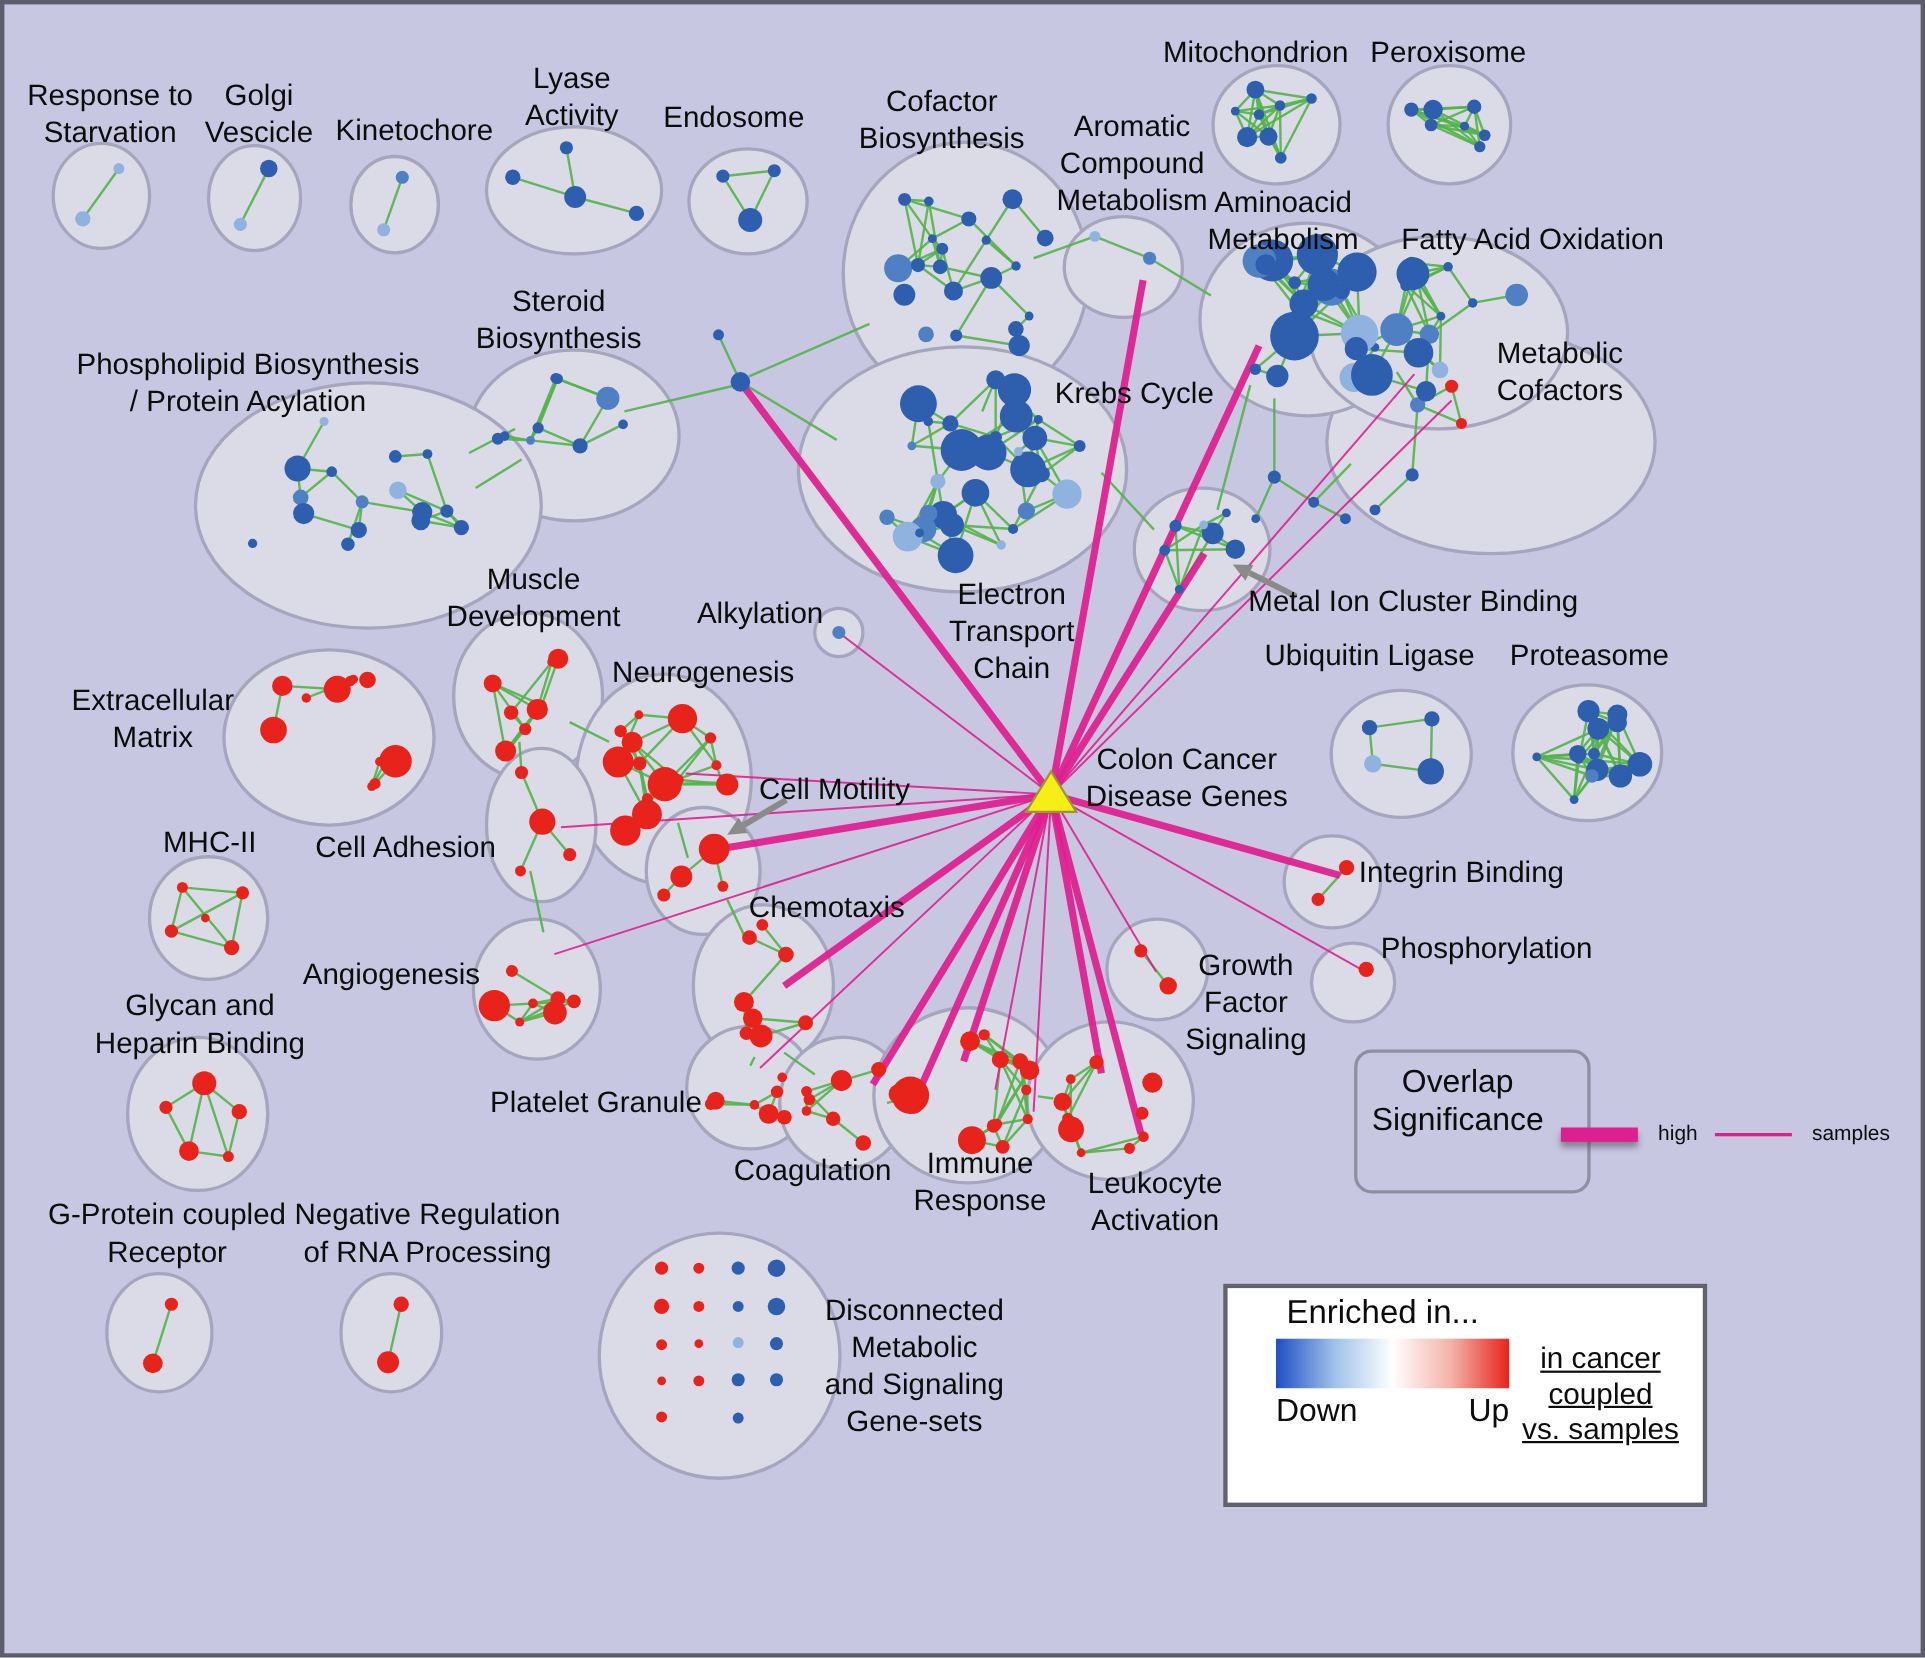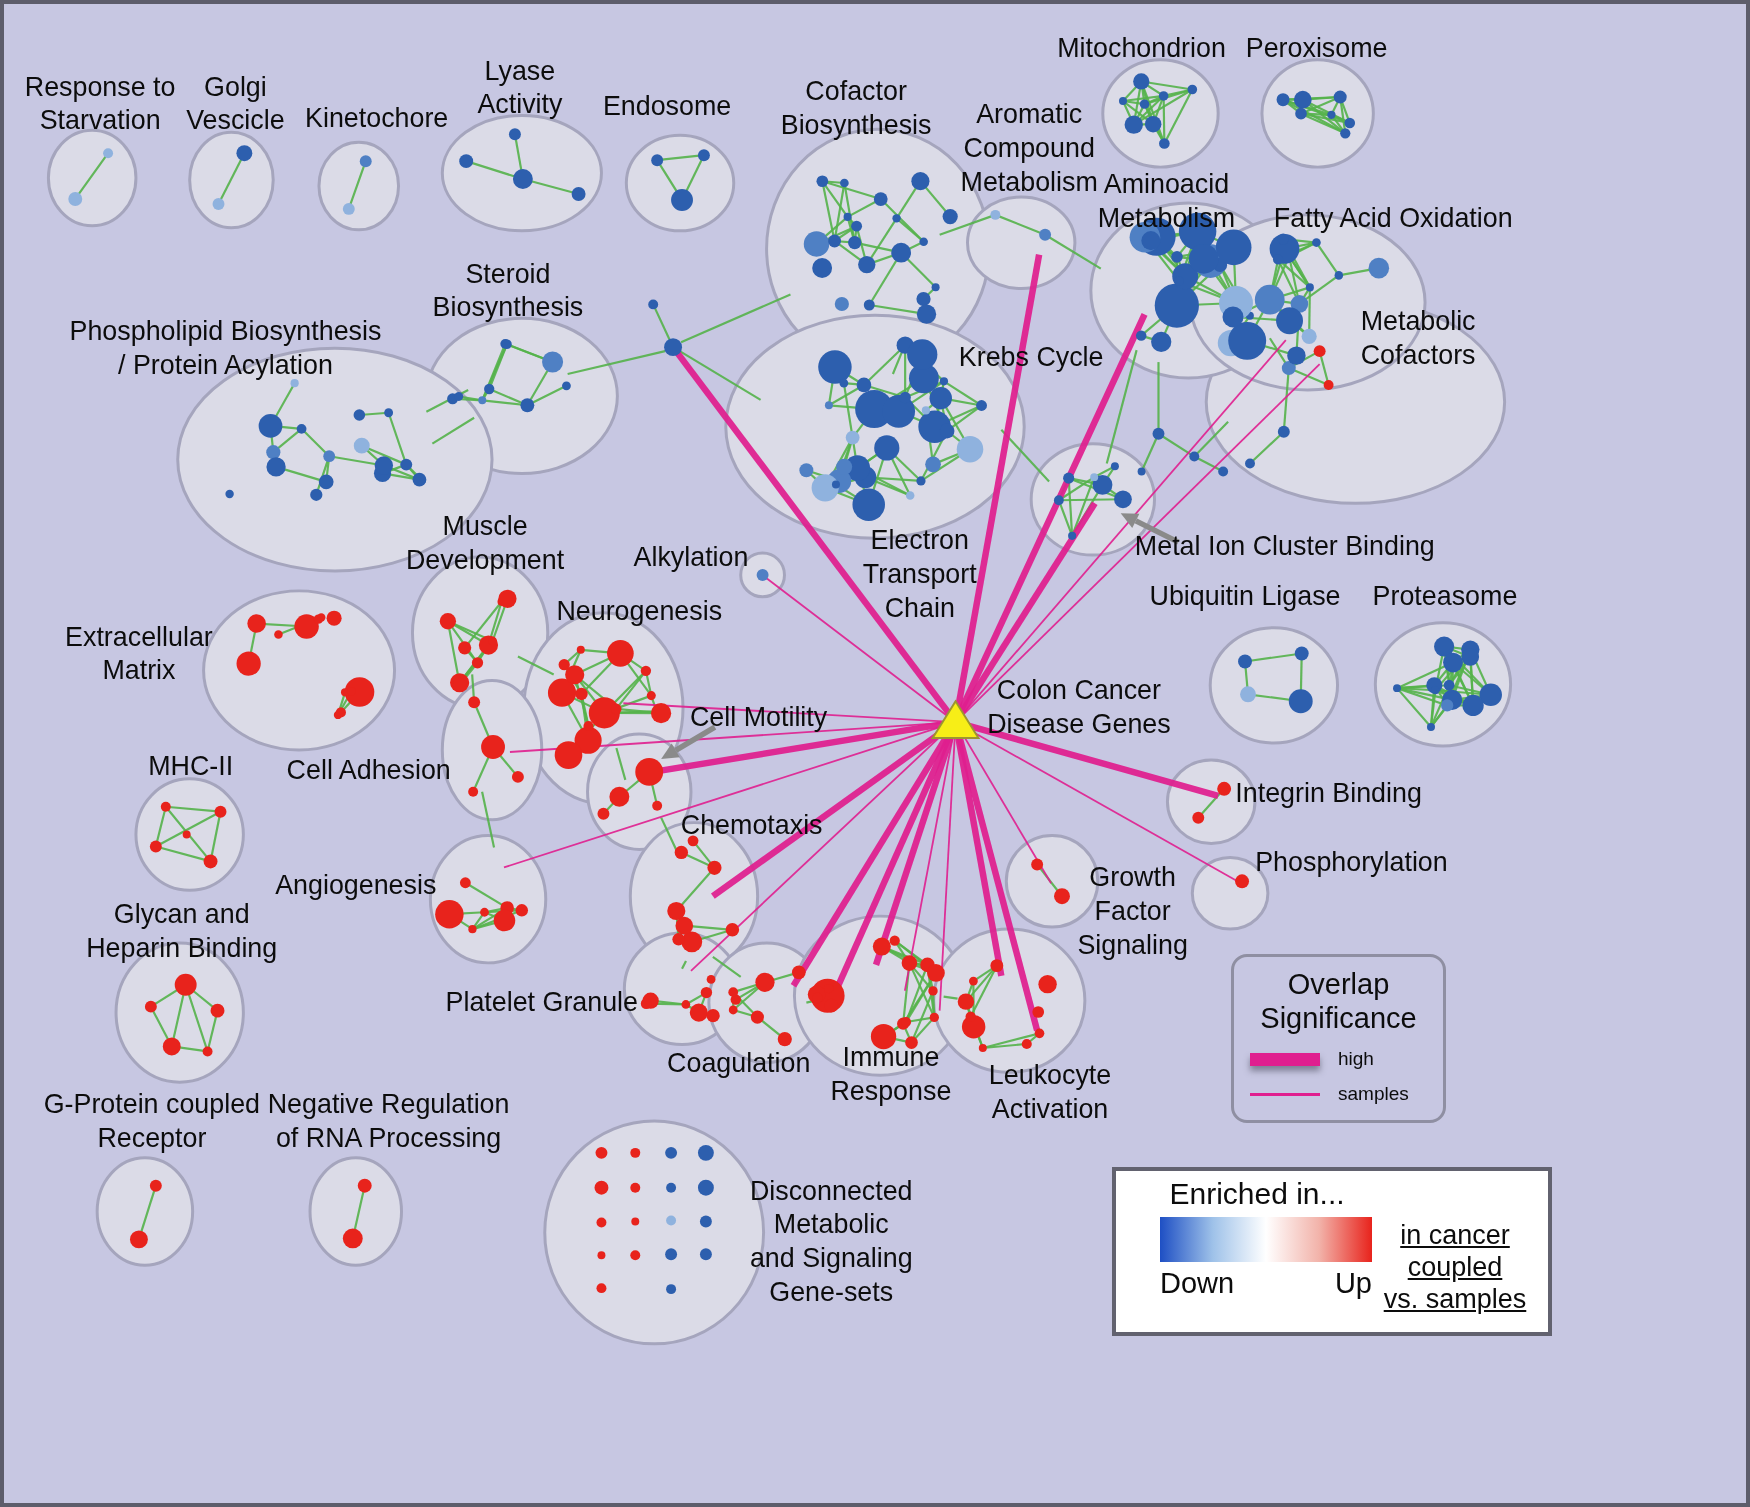--- a/index.html
+++ b/index.html
@@ -11,33 +11,33 @@
   #network-svg{position:absolute; left:0; top:0; width:100%; height:100%;}
   .cl-ell{fill:var(--ellfill,#dbdbe7); stroke:var(--ellstroke,#a5a5bd); stroke-width:3;}
   .edge-green{stroke:var(--green,#55b34b); stroke-width:2.2; opacity:.9;}
   .edge-mag-high{stroke:var(--magenta,#e01f8f); stroke-width:6.5; opacity:.93;}
   .edge-mag-moderate{stroke:var(--magenta,#e01f8f); stroke-width:1.8; opacity:.9;}
   .hub-triangle{fill:var(--triangle,#f7ee17); stroke:var(--tristroke,#9c9630); stroke-width:2;}
   .arrow-line{stroke:var(--arrow,#8a8a8a); stroke-width:5.5;}
   .cl-label{font-size:27px; fill:#0c0c0c; text-anchor:middle;}
 
   .legend-overlap{
-    position:absolute; left:1227px; top:950px; width:215px; height:169px;
+    position:absolute; left:1227px; top:950px; width:215px; height:131px;
     border:3px solid #8f8fa2; border-radius:16px; box-sizing:border-box;
-    display:flex; flex-direction:column; align-items:stretch; padding:10px 0 0 0;
+    display:flex; flex-direction:row; align-items:stretch; padding:10px 0 0 13px;
   }
   .ovl-title{text-align:center; font-size:29px; line-height:34px;}
   .ovl-row{display:flex; align-items:center; margin:13px 0 0 16px;}
   .bar-high{width:70px; height:13px; background:var(--magenta,#e01f8f);
     box-shadow:0 5px 6px rgba(70,70,85,.55); flex:0 0 auto;}
   .bar-moderate{width:70px; height:3px; background:var(--magenta,#e01f8f); flex:0 0 auto;}
   .ovl-label{margin-left:18px; font-size:19px;}
 
   .legend-enriched{
-    position:absolute; left:1108px; top:1163px; width:440px; height:169px;
+    position:absolute; left:1108px; top:1163px; width:440px; height:203px;
     background:#ffffff; border:4px solid #62626f; box-sizing:border-box;
     padding:6px 10px 0 10px;
   }
   .enr-title{font-size:30px; text-align:center; margin-right:150px;}
   .enr-body{display:flex; align-items:flex-start; margin-top:6px;}
   .enr-gradcol{margin-left:34px; width:212px; flex:0 0 auto;}
   .enr-gradient{width:212px; height:45px;
     background:linear-gradient(to right,#1e4fc4,#9fc2e9,#ffffff,#f2b3aa,#e8231c);}
   .enr-ends{display:flex; justify-content:space-between; font-size:29px; margin-top:5px;}
   .enr-note{flex:1; text-align:center; font-size:27px; line-height:32px; margin-top:2px;text-decoration:underline;}

